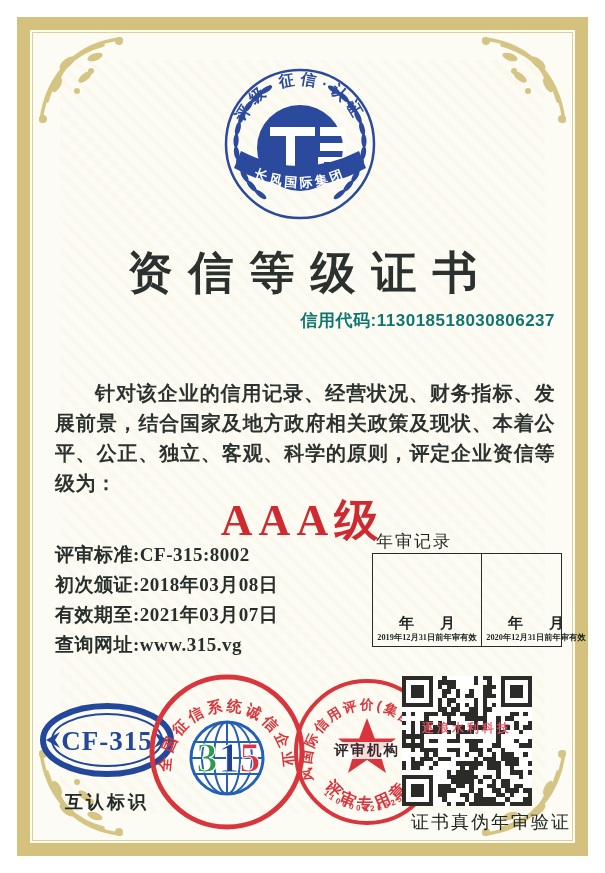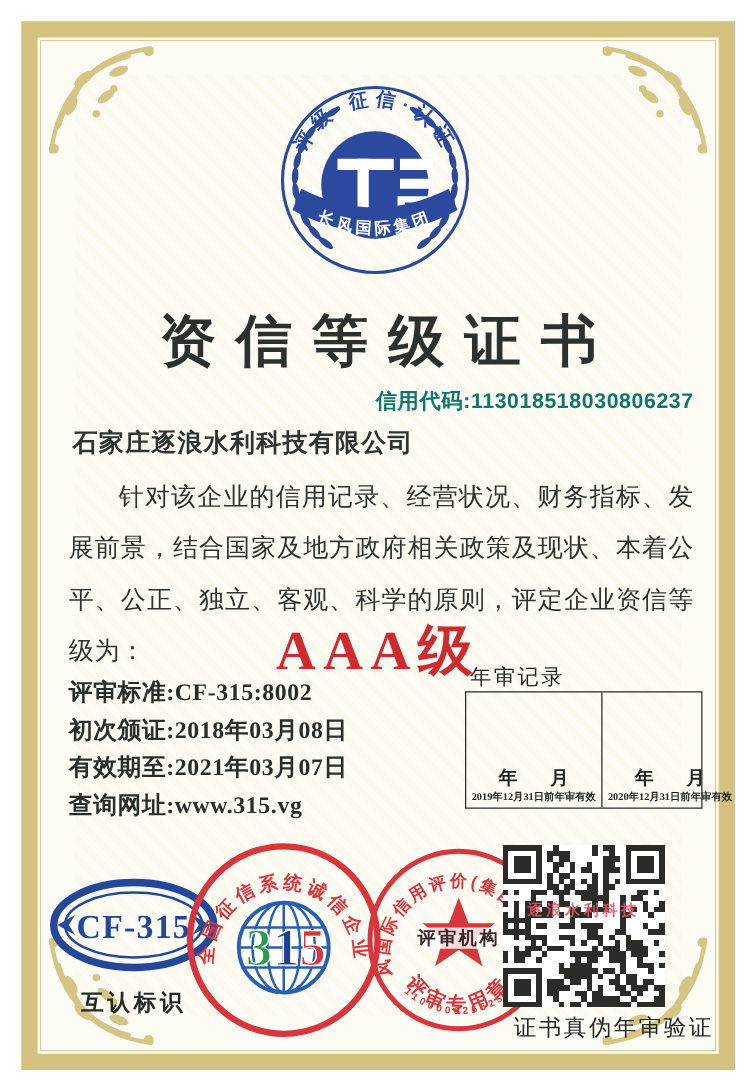--- a/index.html
+++ b/index.html
@@ -23,22 +23,22 @@
   .emblem { position:absolute; left:222px; top:64px; width:156px; height:156px; }
 
   
   .title { position:absolute; left:0; top:243px; width:605px; text-align:center;
            font-family:"Liberation Sans", sans-serif; font-weight:900; font-size:45px;
            letter-spacing:16px; text-indent:16px; color:#2b312f; }
   .credit-code { position:absolute; right:50px; top:309px; font-family:"Liberation Sans", sans-serif;
            font-weight:700; font-size:17px; color:#0f766e; letter-spacing:0.5px; }
   .company { position:absolute; left:58px; top:341px; font-family:"Liberation Sans", sans-serif;
            font-weight:700; font-size:20px; color:#2e3431; letter-spacing:1px; }
-  .body-par { position:absolute; left:55px; top:378px; width:500px; font-size:20px; font-weight:400;
-           color:#2c322f; line-height:41px; text-align:justify; text-indent:2em; letter-spacing:0.5px; }
+  .body-par { position:absolute; left:55px; top:378px; width:500px; font-size:20px; font-weight:700;
+           color:#2c322f; line-height:30px; text-align:justify; text-indent:2em; letter-spacing:0.5px; }
   .rating { position:absolute; left:0; top:468px; width:605px; text-align:center;
            font-size:44px; font-weight:700; color:#ce2a30; letter-spacing:6px;margin-top:23px; }
 
   .details { position:absolute; left:55px; top:540px; }
   .detail-line { font-size:19px; font-weight:700; color:#272e2b; line-height:30px; letter-spacing:0.5px; }
 
   
   .review-label { position:absolute; left:376px; top:530px; font-size:17px; font-weight:400; color:#1e2422; letter-spacing:2px; }
   .review-box { position:absolute; left:372px; top:553px; width:190px; height:94px;
            border:1.5px solid #2a2a2a; display:flex; }
@@ -180,21 +180,20 @@
       <rect x="102" y="98" width="16" height="13" fill="#2b4a9d"></rect>
     </g>
     <path d="M12,104 Q78,140 144,104 L137,87 Q78,117 19,87 Z" fill="#2b4a9d"></path>
     <text font-size="13" font-weight="bold" fill="#ffffff" letter-spacing="3" font-family="'Liberation Sans',sans-serif">
       <textPath href="#banner-arc" startOffset="50%" text-anchor="middle">长风国际集团</textPath>
     </text>
   </svg>
 
   <div class="title">资信等级证书</div>
   <div class="credit-code">信用代码:113018518030806237</div>
-  <div class="company">石家庄逐浪水利科技有限公司</div>
   <div class="body-par">针对该企业的信用记录、经营状况、财务指标、发展前景，结合国家及地方政府相关政策及现状、本着公平、公正、独立、客观、科学的原则，评定企业资信等级为：</div>
   <div class="rating">AAA级</div>
 
   <div class="details">
     <div class="detail-line">评审标准:CF-315:8002</div>
     <div class="detail-line">初次颁证:2018年03月08日</div>
     <div class="detail-line">有效期至:2021年03月07日</div>
     <div class="detail-line">查询网址:www.315.vg</div>
   </div>
 

